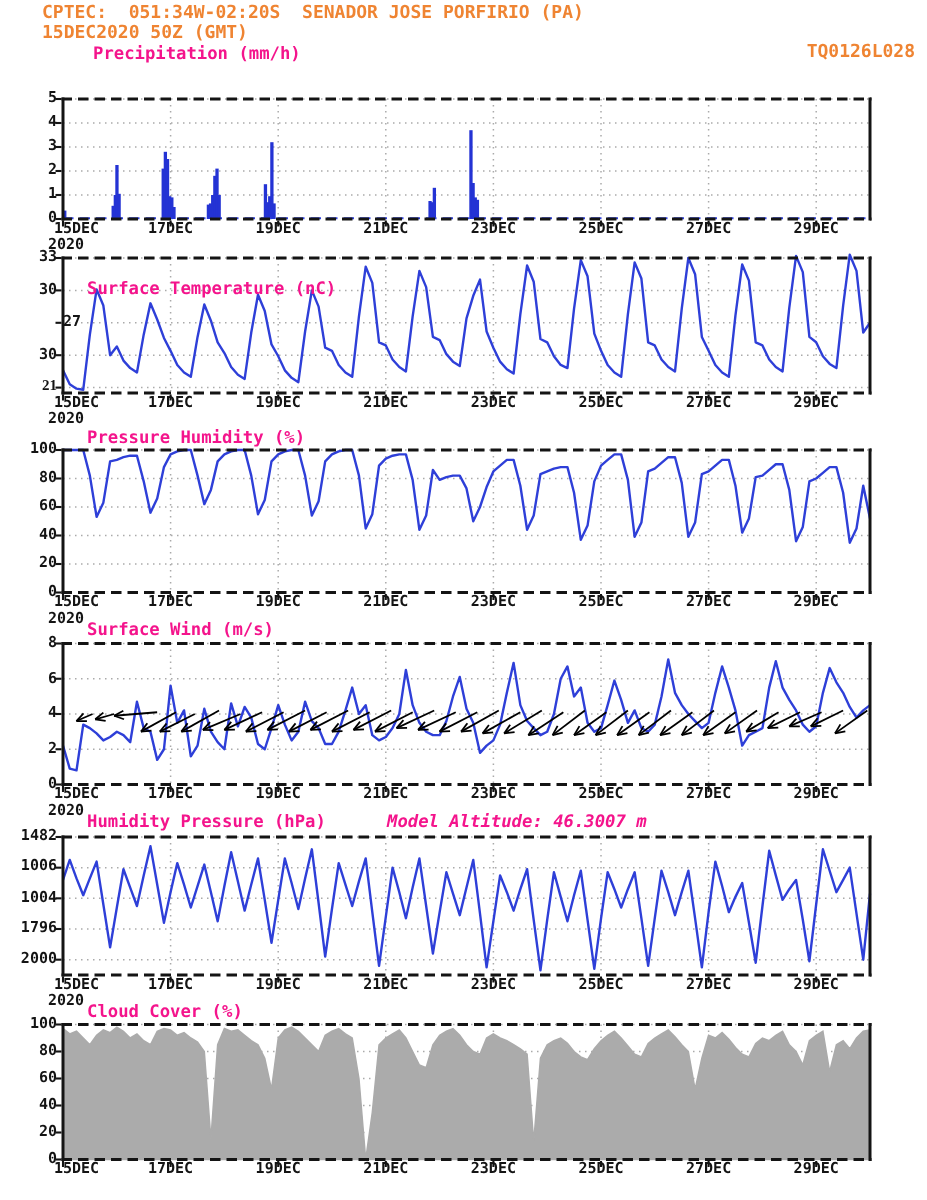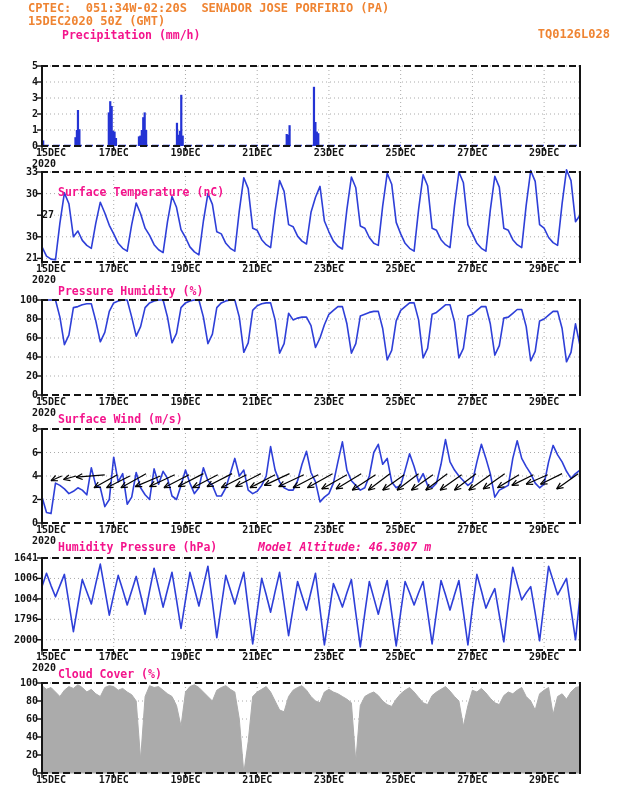--- a/index.html
+++ b/index.html
@@ -368,21 +368,21 @@
       <div class="ylab" style="left: 0px; top: 60px;">5</div>
       <div class="xlab" style="top: 263px; left: 36px;">15DEC</div>
       <div class="xlab" style="top: 263px; left: 113.733px; transform: translateX(-50%);">17DEC</div>
       <div class="xlab" style="top: 263px; left: 185.467px; transform: translateX(-50%);">19DEC</div>
       <div class="xlab" style="top: 263px; left: 257.2px; transform: translateX(-50%);">21DEC</div>
       <div class="xlab" style="top: 263px; left: 328.933px; transform: translateX(-50%);">23DEC</div>
       <div class="xlab" style="top: 263px; left: 400.667px; transform: translateX(-50%);">25DEC</div>
       <div class="xlab" style="top: 263px; left: 472.4px; transform: translateX(-50%);">27DEC</div>
       <div class="xlab" style="top: 263px; left: 544.133px; transform: translateX(-50%);">29DEC</div>
       <div class="yearlab" style="left: 32px; top: 274px;">2020</div>
-      <div class="ylab" style="left: 0px; top: 252.4px;">21</div>
+      <div class="ylab" style="left: 0px; top: 252.4px; font-family: Liberation Serif, serif;">21</div>
       <div class="ylab" style="left: 0px; top: 230.8px;">30</div>
       <div class="ylab" style="left: 0px; top: 209.2px; margin-left: 16px;">27</div>
       <div class="ylab" style="left: 0px; top: 187.6px;">30</div>
       <div class="ylab" style="left: 0px; top: 166px;">33</div>
       <div class="xlab" style="top: 396px; left: 36px;">15DEC</div>
       <div class="xlab" style="top: 396px; left: 113.733px; transform: translateX(-50%);">17DEC</div>
       <div class="xlab" style="top: 396px; left: 185.467px; transform: translateX(-50%);">19DEC</div>
       <div class="xlab" style="top: 396px; left: 257.2px; transform: translateX(-50%);">21DEC</div>
       <div class="xlab" style="top: 396px; left: 328.933px; transform: translateX(-50%);">23DEC</div>
       <div class="xlab" style="top: 396px; left: 400.667px; transform: translateX(-50%);">25DEC</div>
@@ -415,21 +415,21 @@
       <div class="xlab" style="top: 651px; left: 257.2px; transform: translateX(-50%);">21DEC</div>
       <div class="xlab" style="top: 651px; left: 328.933px; transform: translateX(-50%);">23DEC</div>
       <div class="xlab" style="top: 651px; left: 400.667px; transform: translateX(-50%);">25DEC</div>
       <div class="xlab" style="top: 651px; left: 472.4px; transform: translateX(-50%);">27DEC</div>
       <div class="xlab" style="top: 651px; left: 544.133px; transform: translateX(-50%);">29DEC</div>
       <div class="yearlab" style="left: 32px; top: 662px;">2020</div>
       <div class="ylab" style="left: 0px; top: 633.778px;">2000</div>
       <div class="ylab" style="left: 0px; top: 613.333px;">1796</div>
       <div class="ylab" style="left: 0px; top: 592.889px;">1004</div>
       <div class="ylab" style="left: 0px; top: 572.444px;">1006</div>
-      <div class="ylab" style="left: 0px; top: 552px;">1641</div>
+      <div class="ylab" style="left: 0px; top: 552px;">1482</div>
       <div class="xlab" style="top: 774px; left: 36px;">15DEC</div>
       <div class="xlab" style="top: 774px; left: 113.733px; transform: translateX(-50%);">17DEC</div>
       <div class="xlab" style="top: 774px; left: 185.467px; transform: translateX(-50%);">19DEC</div>
       <div class="xlab" style="top: 774px; left: 257.2px; transform: translateX(-50%);">21DEC</div>
       <div class="xlab" style="top: 774px; left: 328.933px; transform: translateX(-50%);">23DEC</div>
       <div class="xlab" style="top: 774px; left: 400.667px; transform: translateX(-50%);">25DEC</div>
       <div class="xlab" style="top: 774px; left: 472.4px; transform: translateX(-50%);">27DEC</div>
       <div class="xlab" style="top: 774px; left: 544.133px; transform: translateX(-50%);">29DEC</div>
       <div class="ylab" style="left: 0px; top: 767px;">0</div>
       <div class="ylab" style="left: 0px; top: 749px;">20</div>

